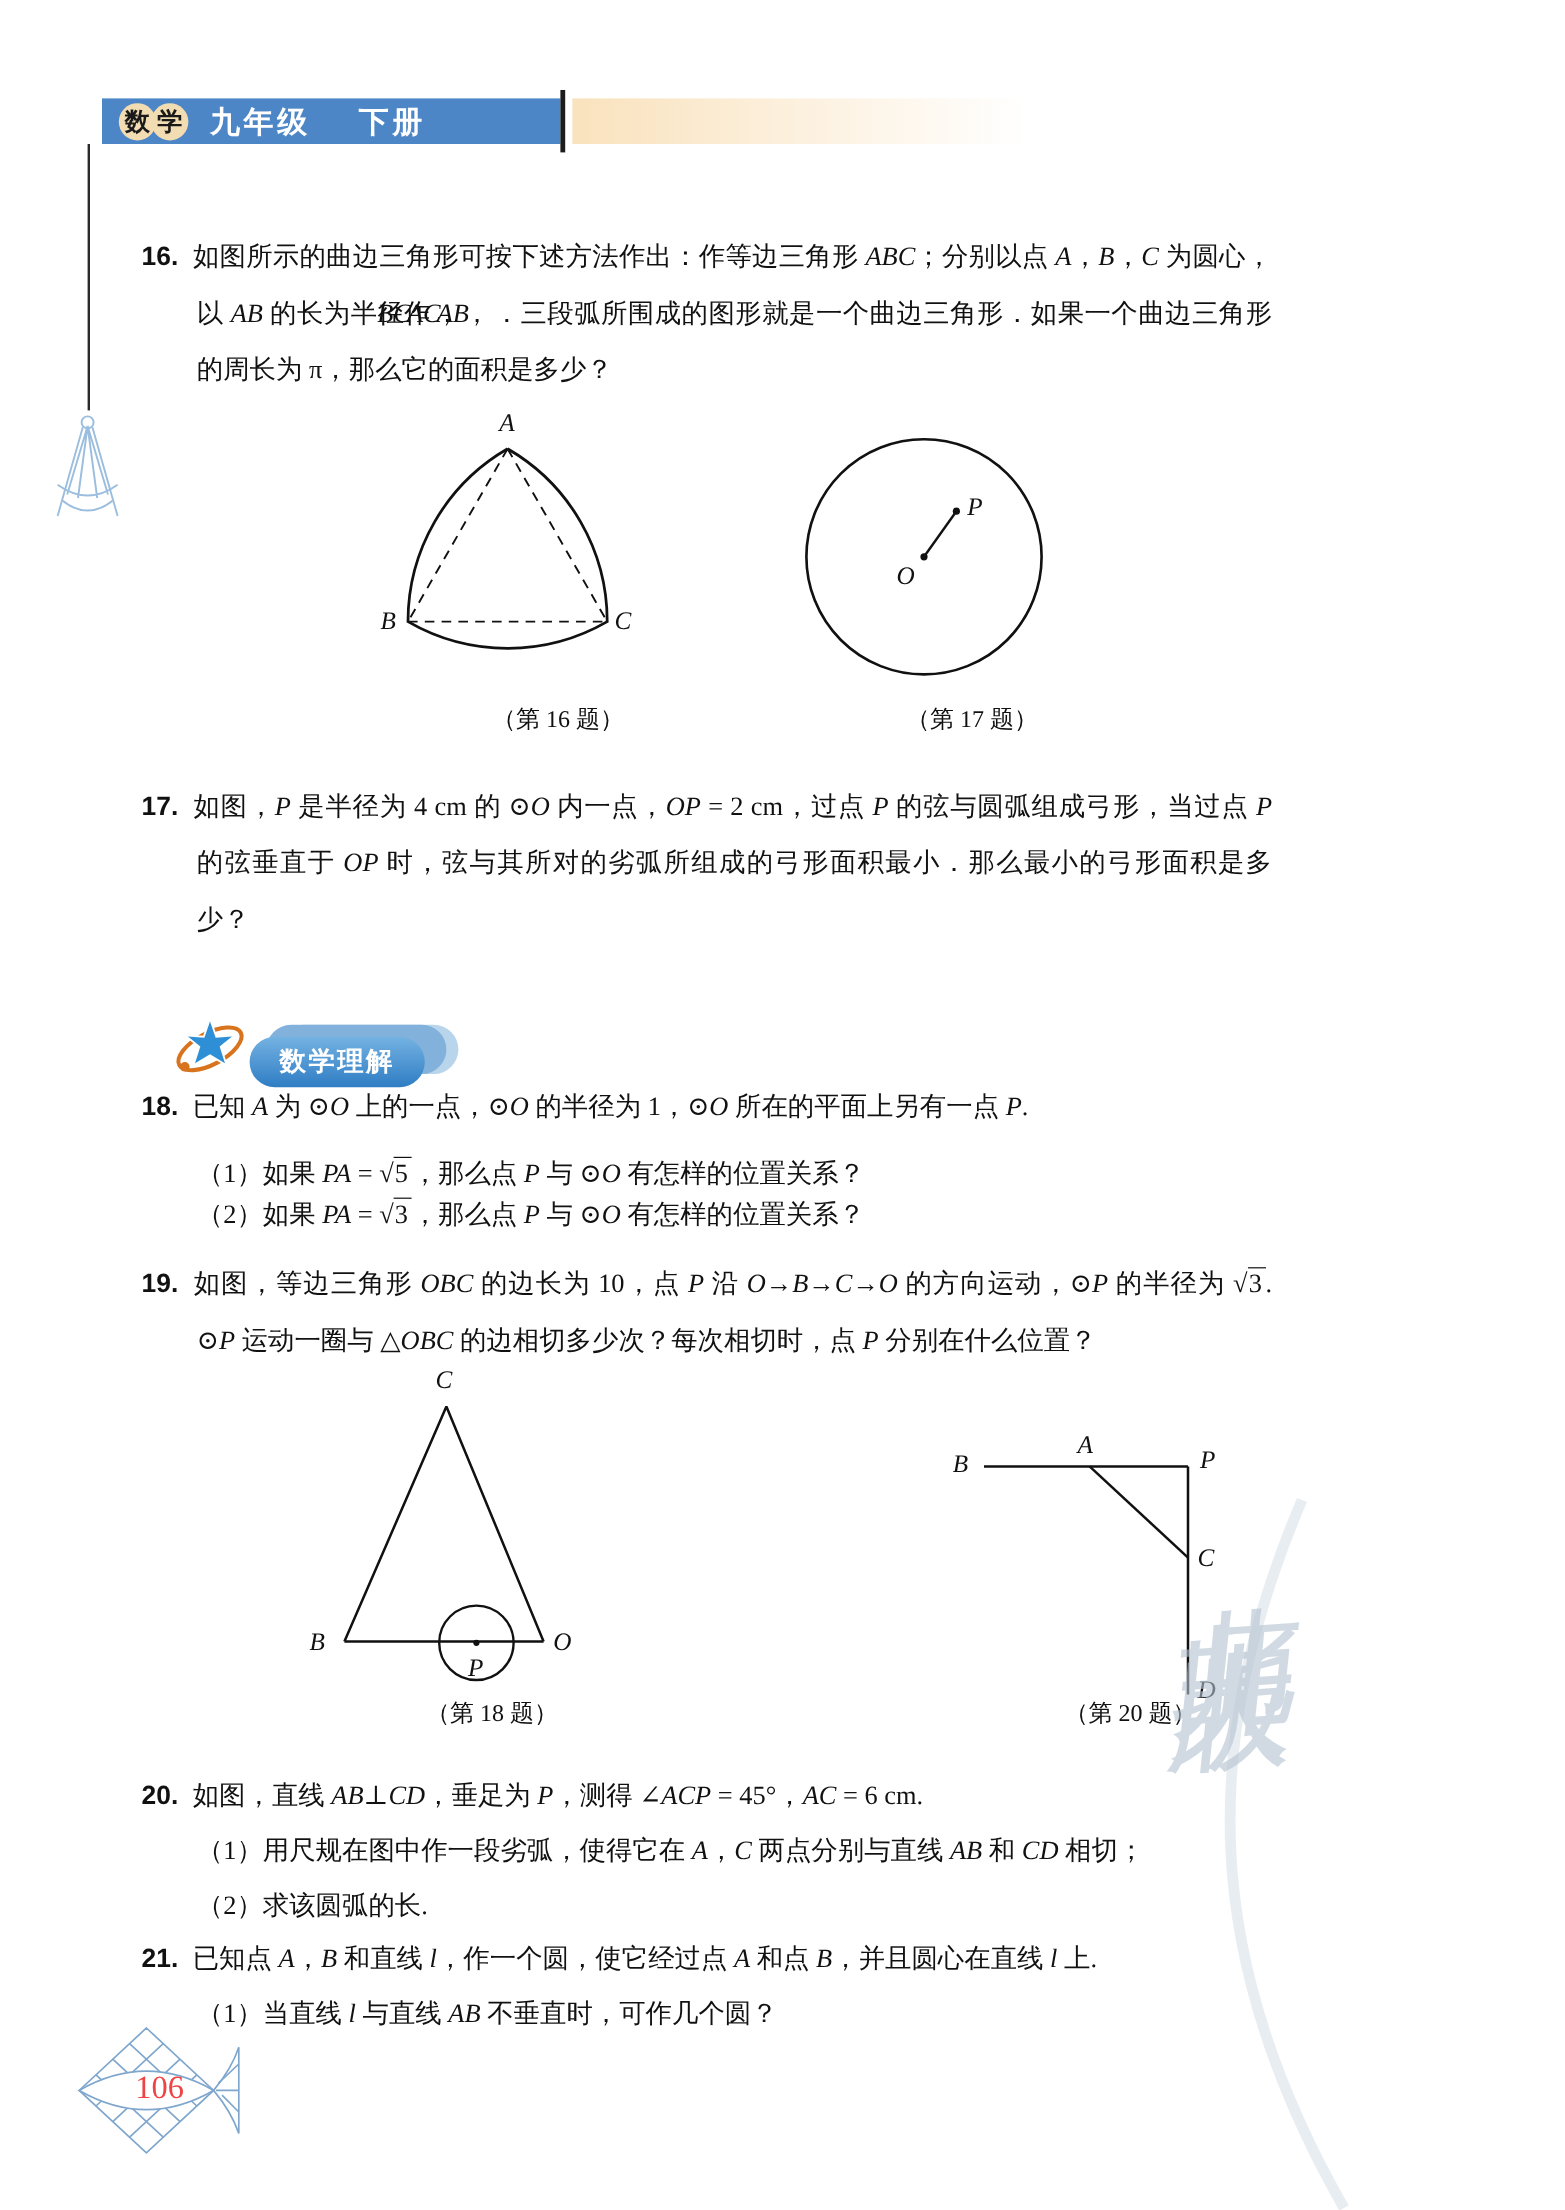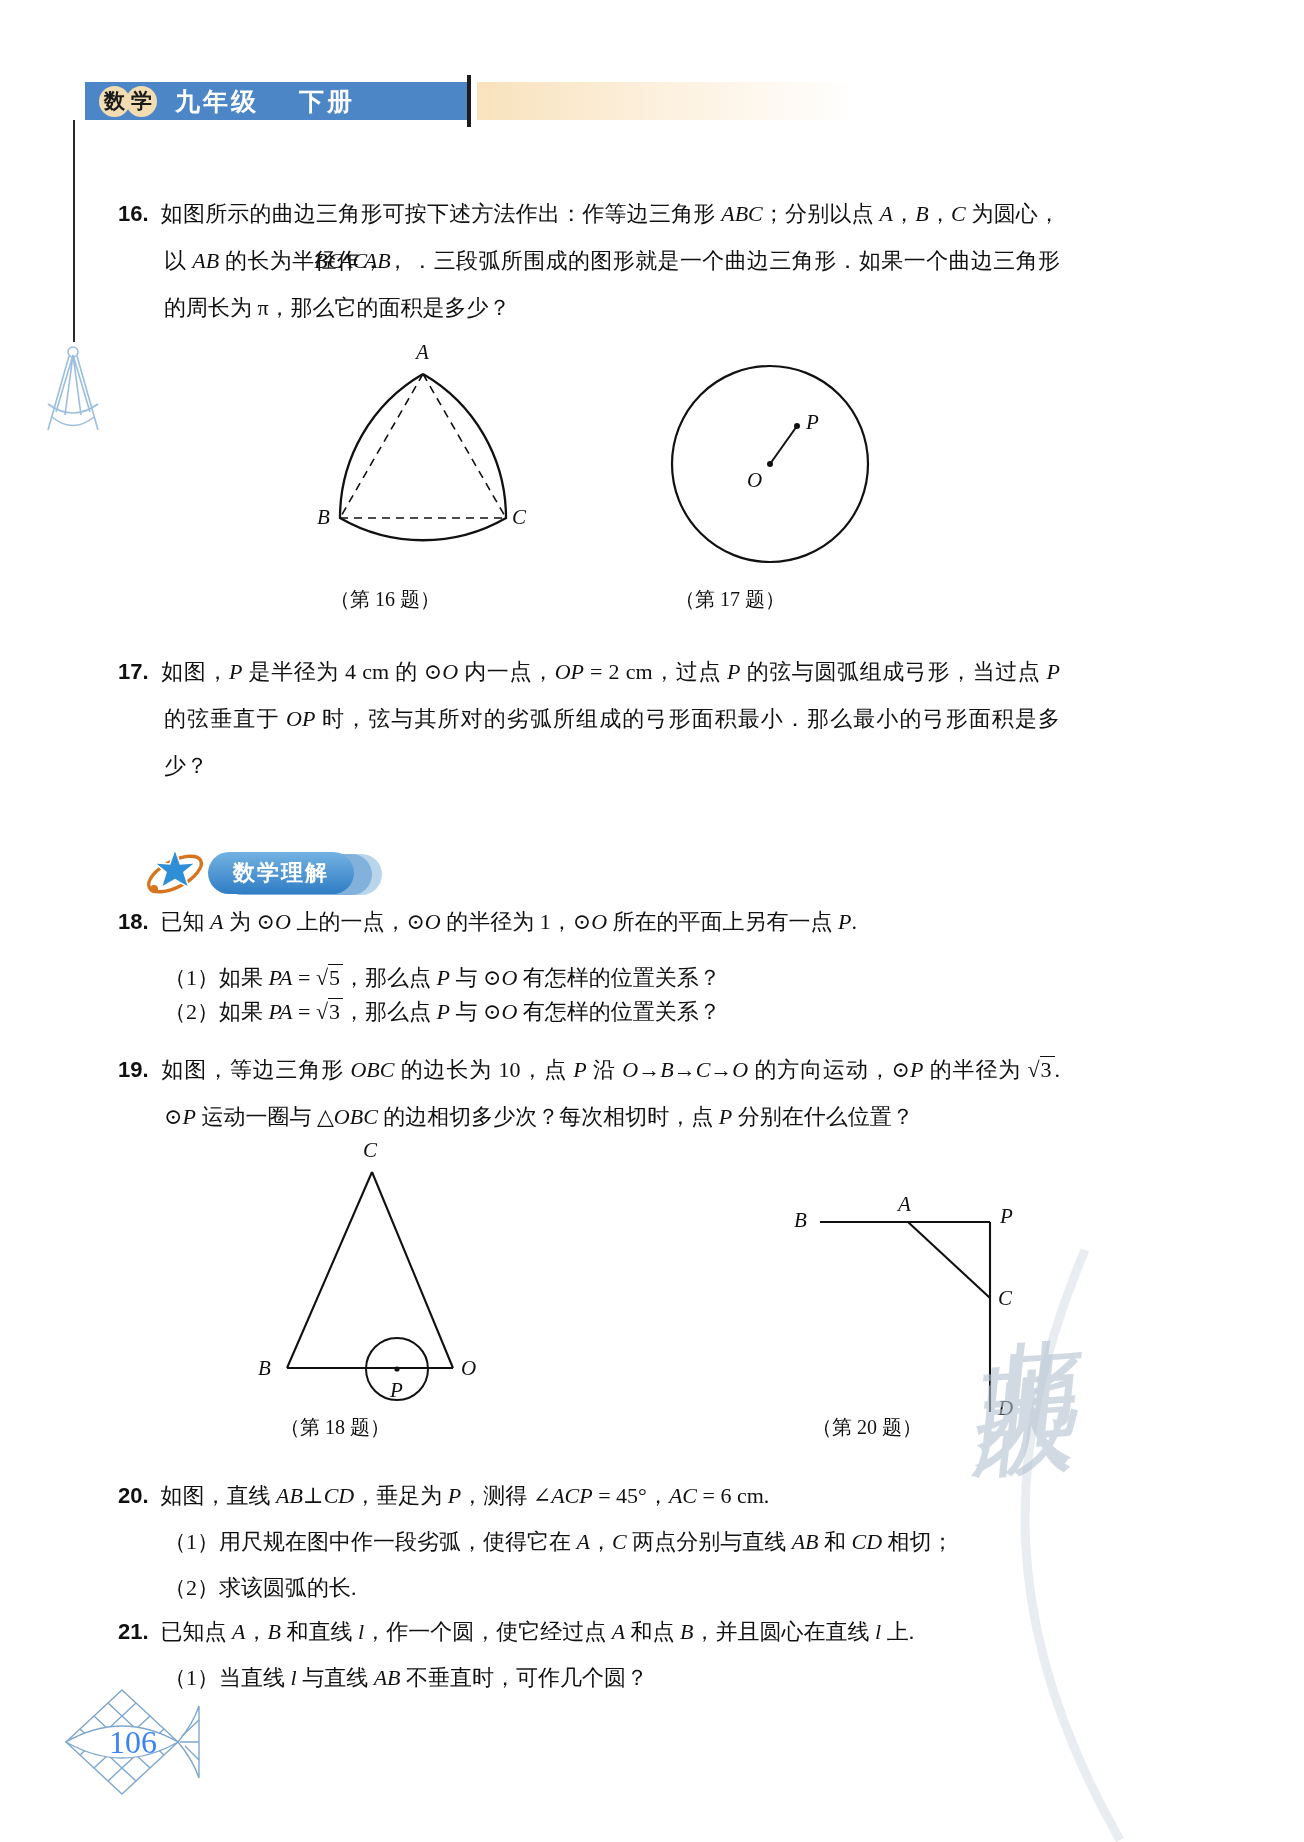--- a/index.html
+++ b/index.html
@@ -27,36 +27,36 @@
   .subline{position:absolute;left:164px;width:896px;font-size:22px;line-height:47px;}
   i{font-family:"Liberation Serif","DejaVu Serif",serif;font-style:italic;margin-top:36px;}
   .sqrt .ovl{border-top:1.7px solid #111;padding:0 3px 0 1px;}
   .arc{position:relative;display:inline-block;padding:0 1px;}
   .arc::before{content:"";position:absolute;left:1px;right:1px;top:-6px;height:9px;
                border-top:2px solid #111;border-radius:50% 50% 0 0/100% 100% 0 0;}
   
   .fig{position:absolute;}
   .flabel{position:absolute;font-size:21px;font-style:italic;
           font-family:"Liberation Serif","DejaVu Serif",serif;}
-  .caption{position:absolute;font-size:20px;text-align:left;}
+  .caption{position:absolute;font-size:20px;text-align:right;}
   
   .badge-row{position:absolute;left:146px;top:842px;height:62px;}
   .badge-echo{position:absolute;left:86px;top:12px;width:150px;height:41px;border-radius:21px;
               background:#b9d5ec;}
   .badge-echo2{position:absolute;left:76px;top:12px;width:150px;height:41px;border-radius:21px;
                background:#82b2dc;}
-  .badge-pill{position:absolute;left:62px;top:10px;width:146px;height:42px;border-radius:21px;
+  .badge-pill{position:absolute;left:62px;top:22px;width:146px;height:42px;border-radius:21px;
               background:linear-gradient(180deg,#74b2e2,#2f7dc4);color:#fff;font-weight:bold;
               font-size:22px;display:flex;align-items:center;justify-content:center;
               letter-spacing:2px;font-family:"Liberation Sans",sans-serif;text-align:center;}
   
   .wm{position:absolute;left:972px;top:1255px;writing-mode:vertical-rl;font-size:104px;
       color:#b4c3d2;opacity:.6;letter-spacing:14px;transform:skewY(-4deg) skewX(-6deg);
       font-family:"Liberation Serif","DejaVu Serif",serif;}
-  .pgnum{position:absolute;left:98px;top:1724px;width:70px;text-align:center;font-size:32px;color:#3b82f6;}
+  .pgnum{position:absolute;left:98px;top:1724px;width:70px;text-align:center;font-size:27px;color:#ef4444;}
 </style>
 </head>
 <body>
 
 <div class="hdr-bar">
   <div class="logo">
     <div class="lc">数</div>
     <div class="lc">学</div>
   </div>
   <div class="hdr-title">

